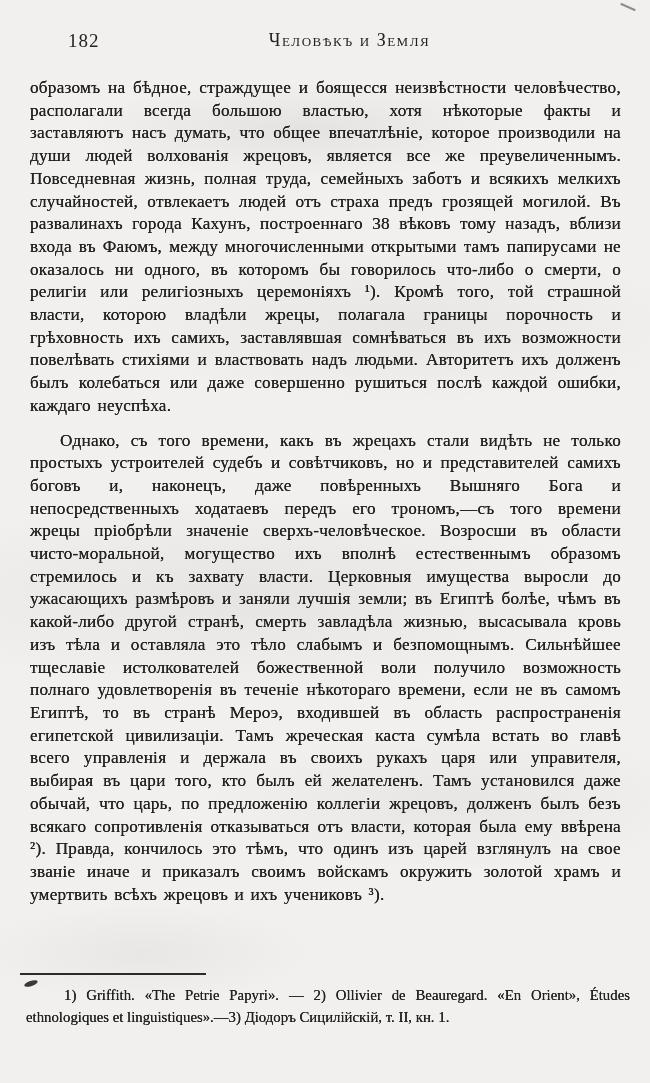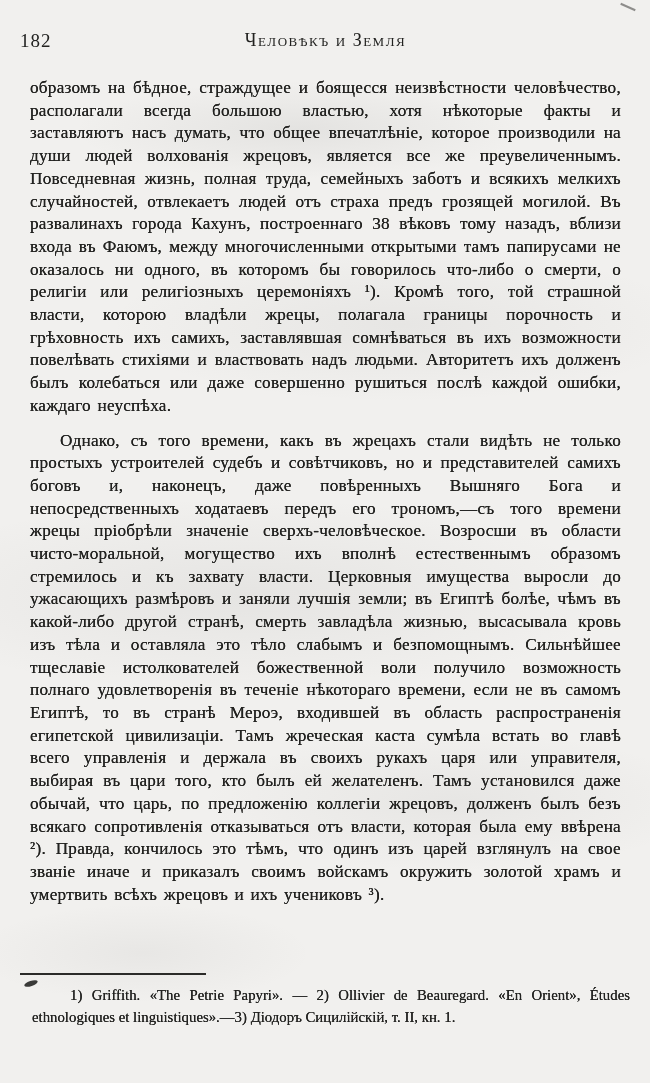--- a/index.html
+++ b/index.html
@@ -25,20 +25,21 @@
   .page {
     position: absolute;
     inset: 0;
     box-sizing: border-box;
     padding: 30px 17px 0 18px;
   }
   .header {
     position: relative;
     height: 24px;
     margin-bottom: 23px;
+    margin-left: 48px;
   }
   .pagenum {
     position: absolute;
     left: 2px;
     top: 0;
     font-size: 19px;
     letter-spacing: 1px;
   }
   .title {
     display: block;
@@ -60,21 +61,21 @@
   .rule {
     position: absolute;
     left: 20px;
     top: 973px;
     width: 186px;
     height: 2px;
     background: #2b2b29;
   }
   .footnotes {
     position: absolute;
-    left: 32px;
+    left: 26px;
     right: 20px;
     top: 985px;
     font-size: 14.8px;
     line-height: 21.5px;
     text-align: justify;
     text-shadow: 0 0 0.3px currentColor;
   }
   .footnotes p { margin: 0; text-indent: 38px; }
   .smudge {
     position: absolute;

